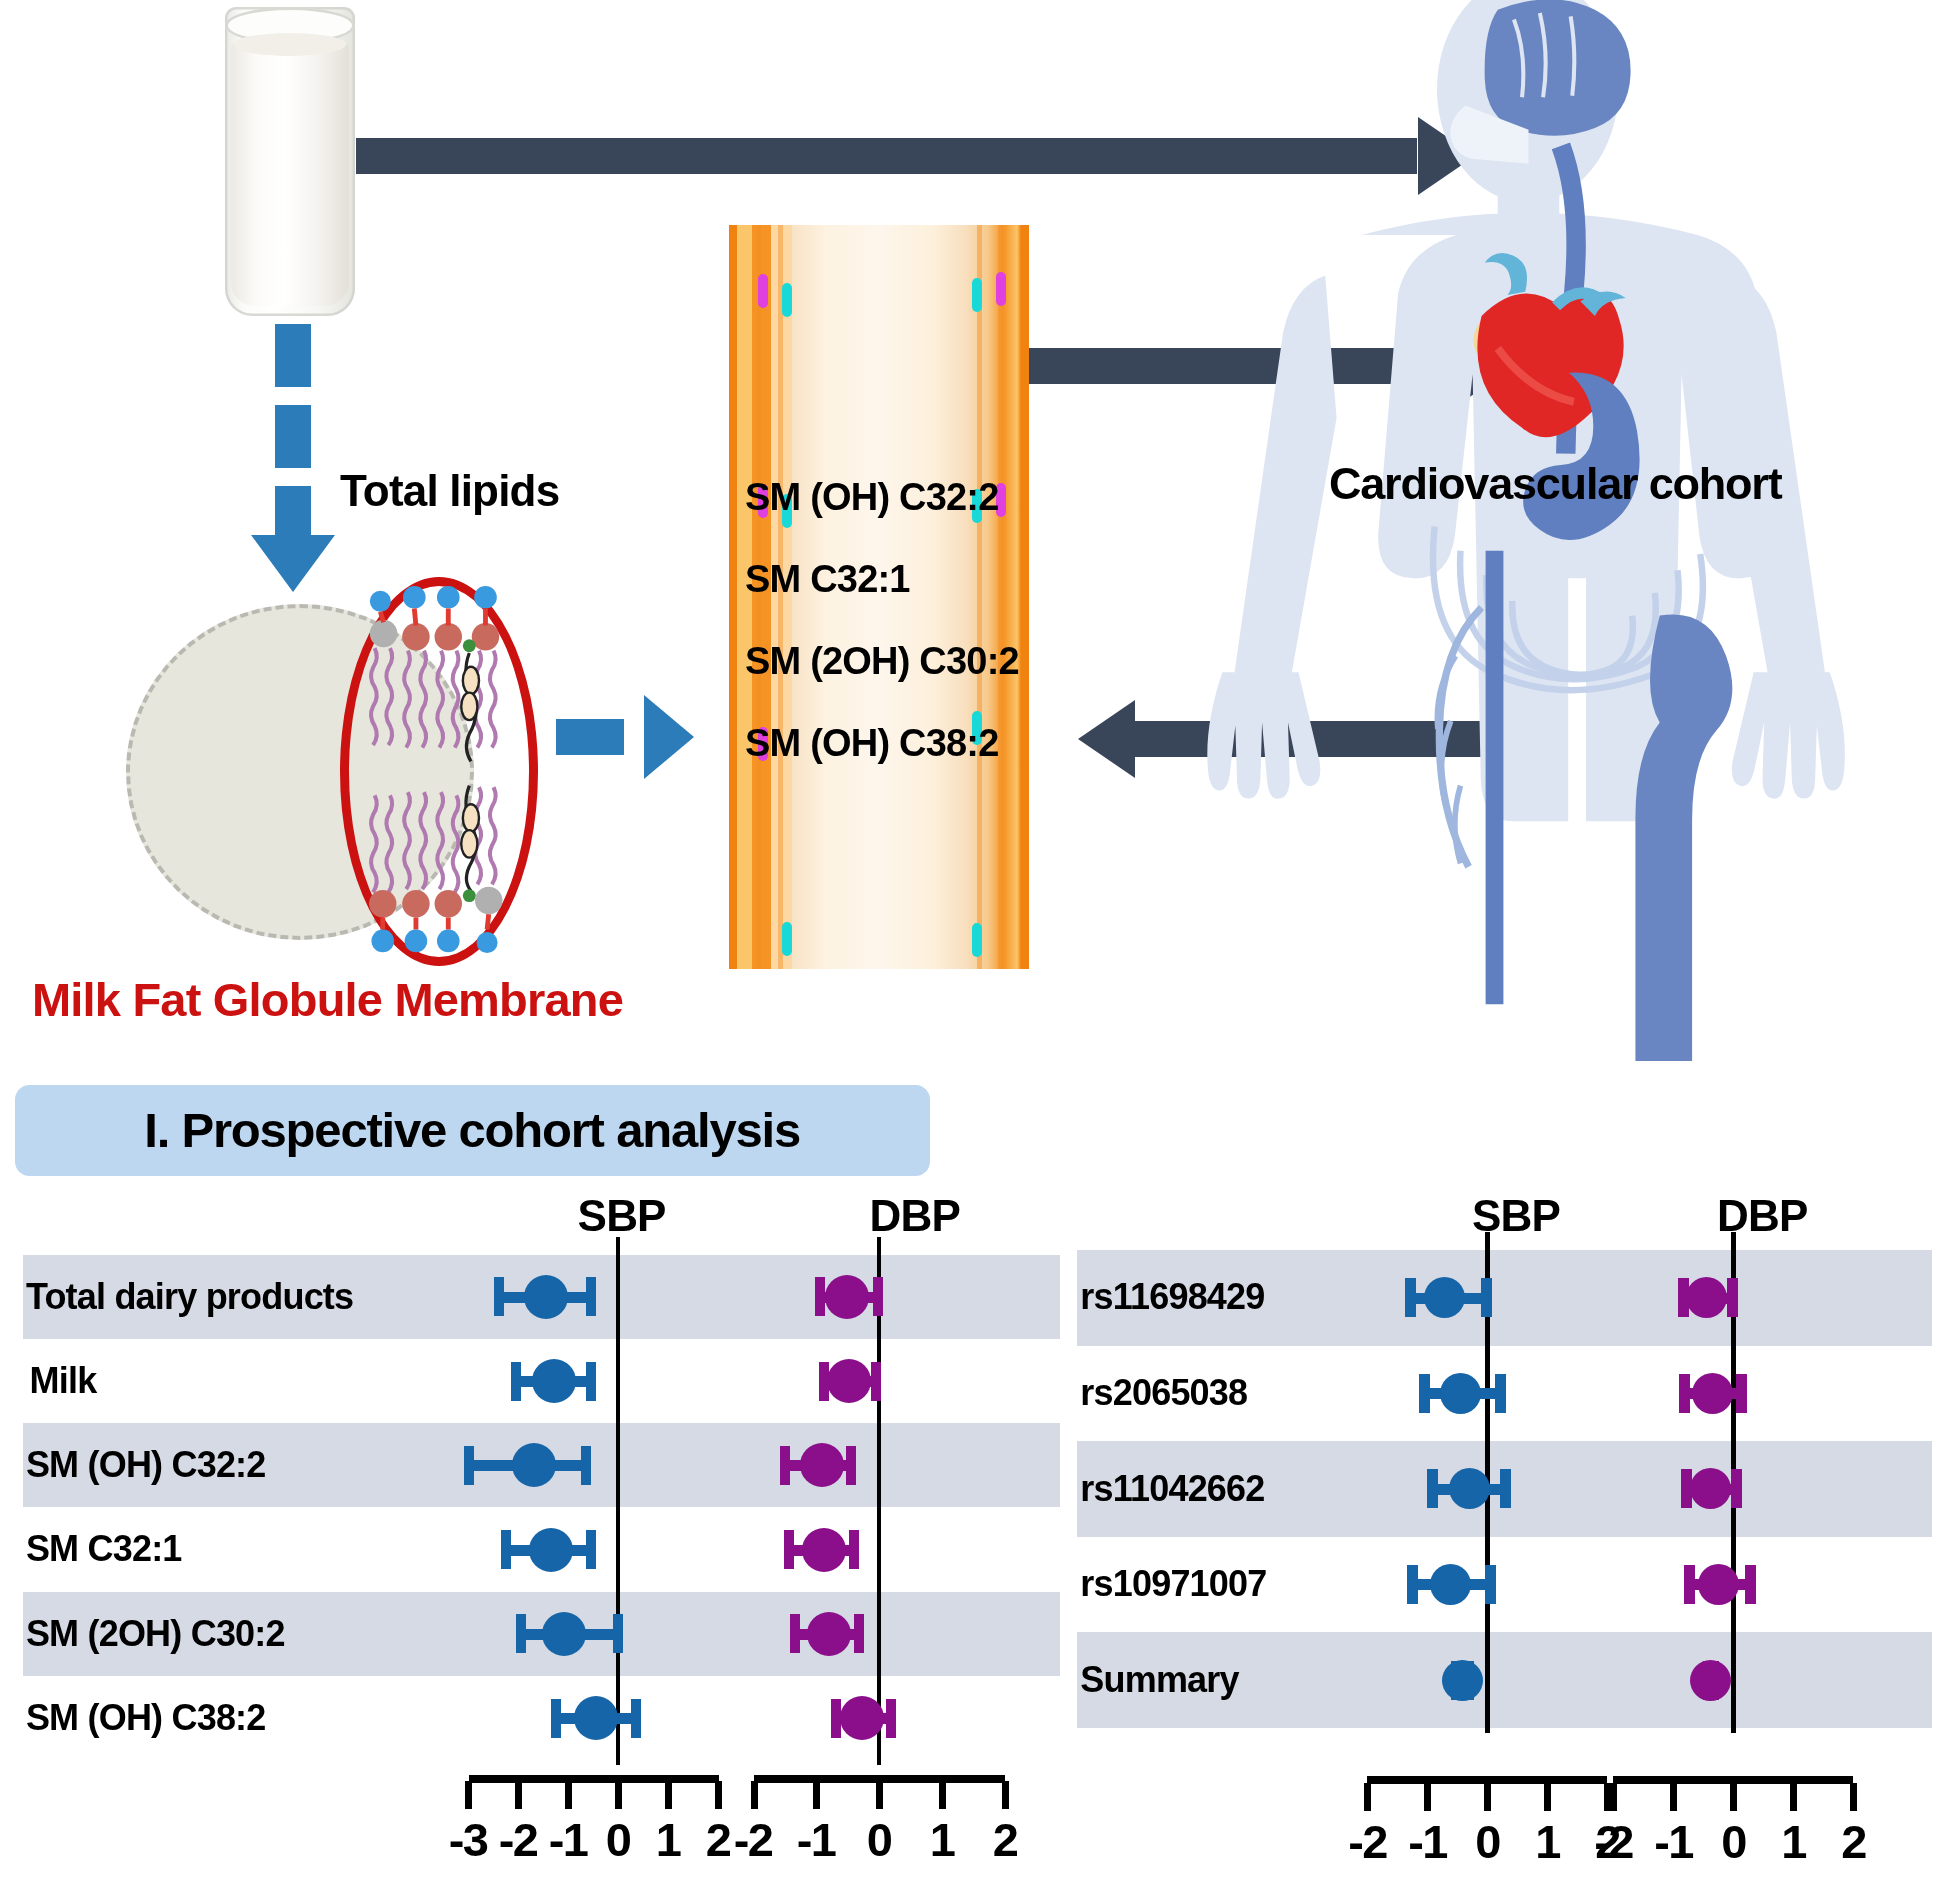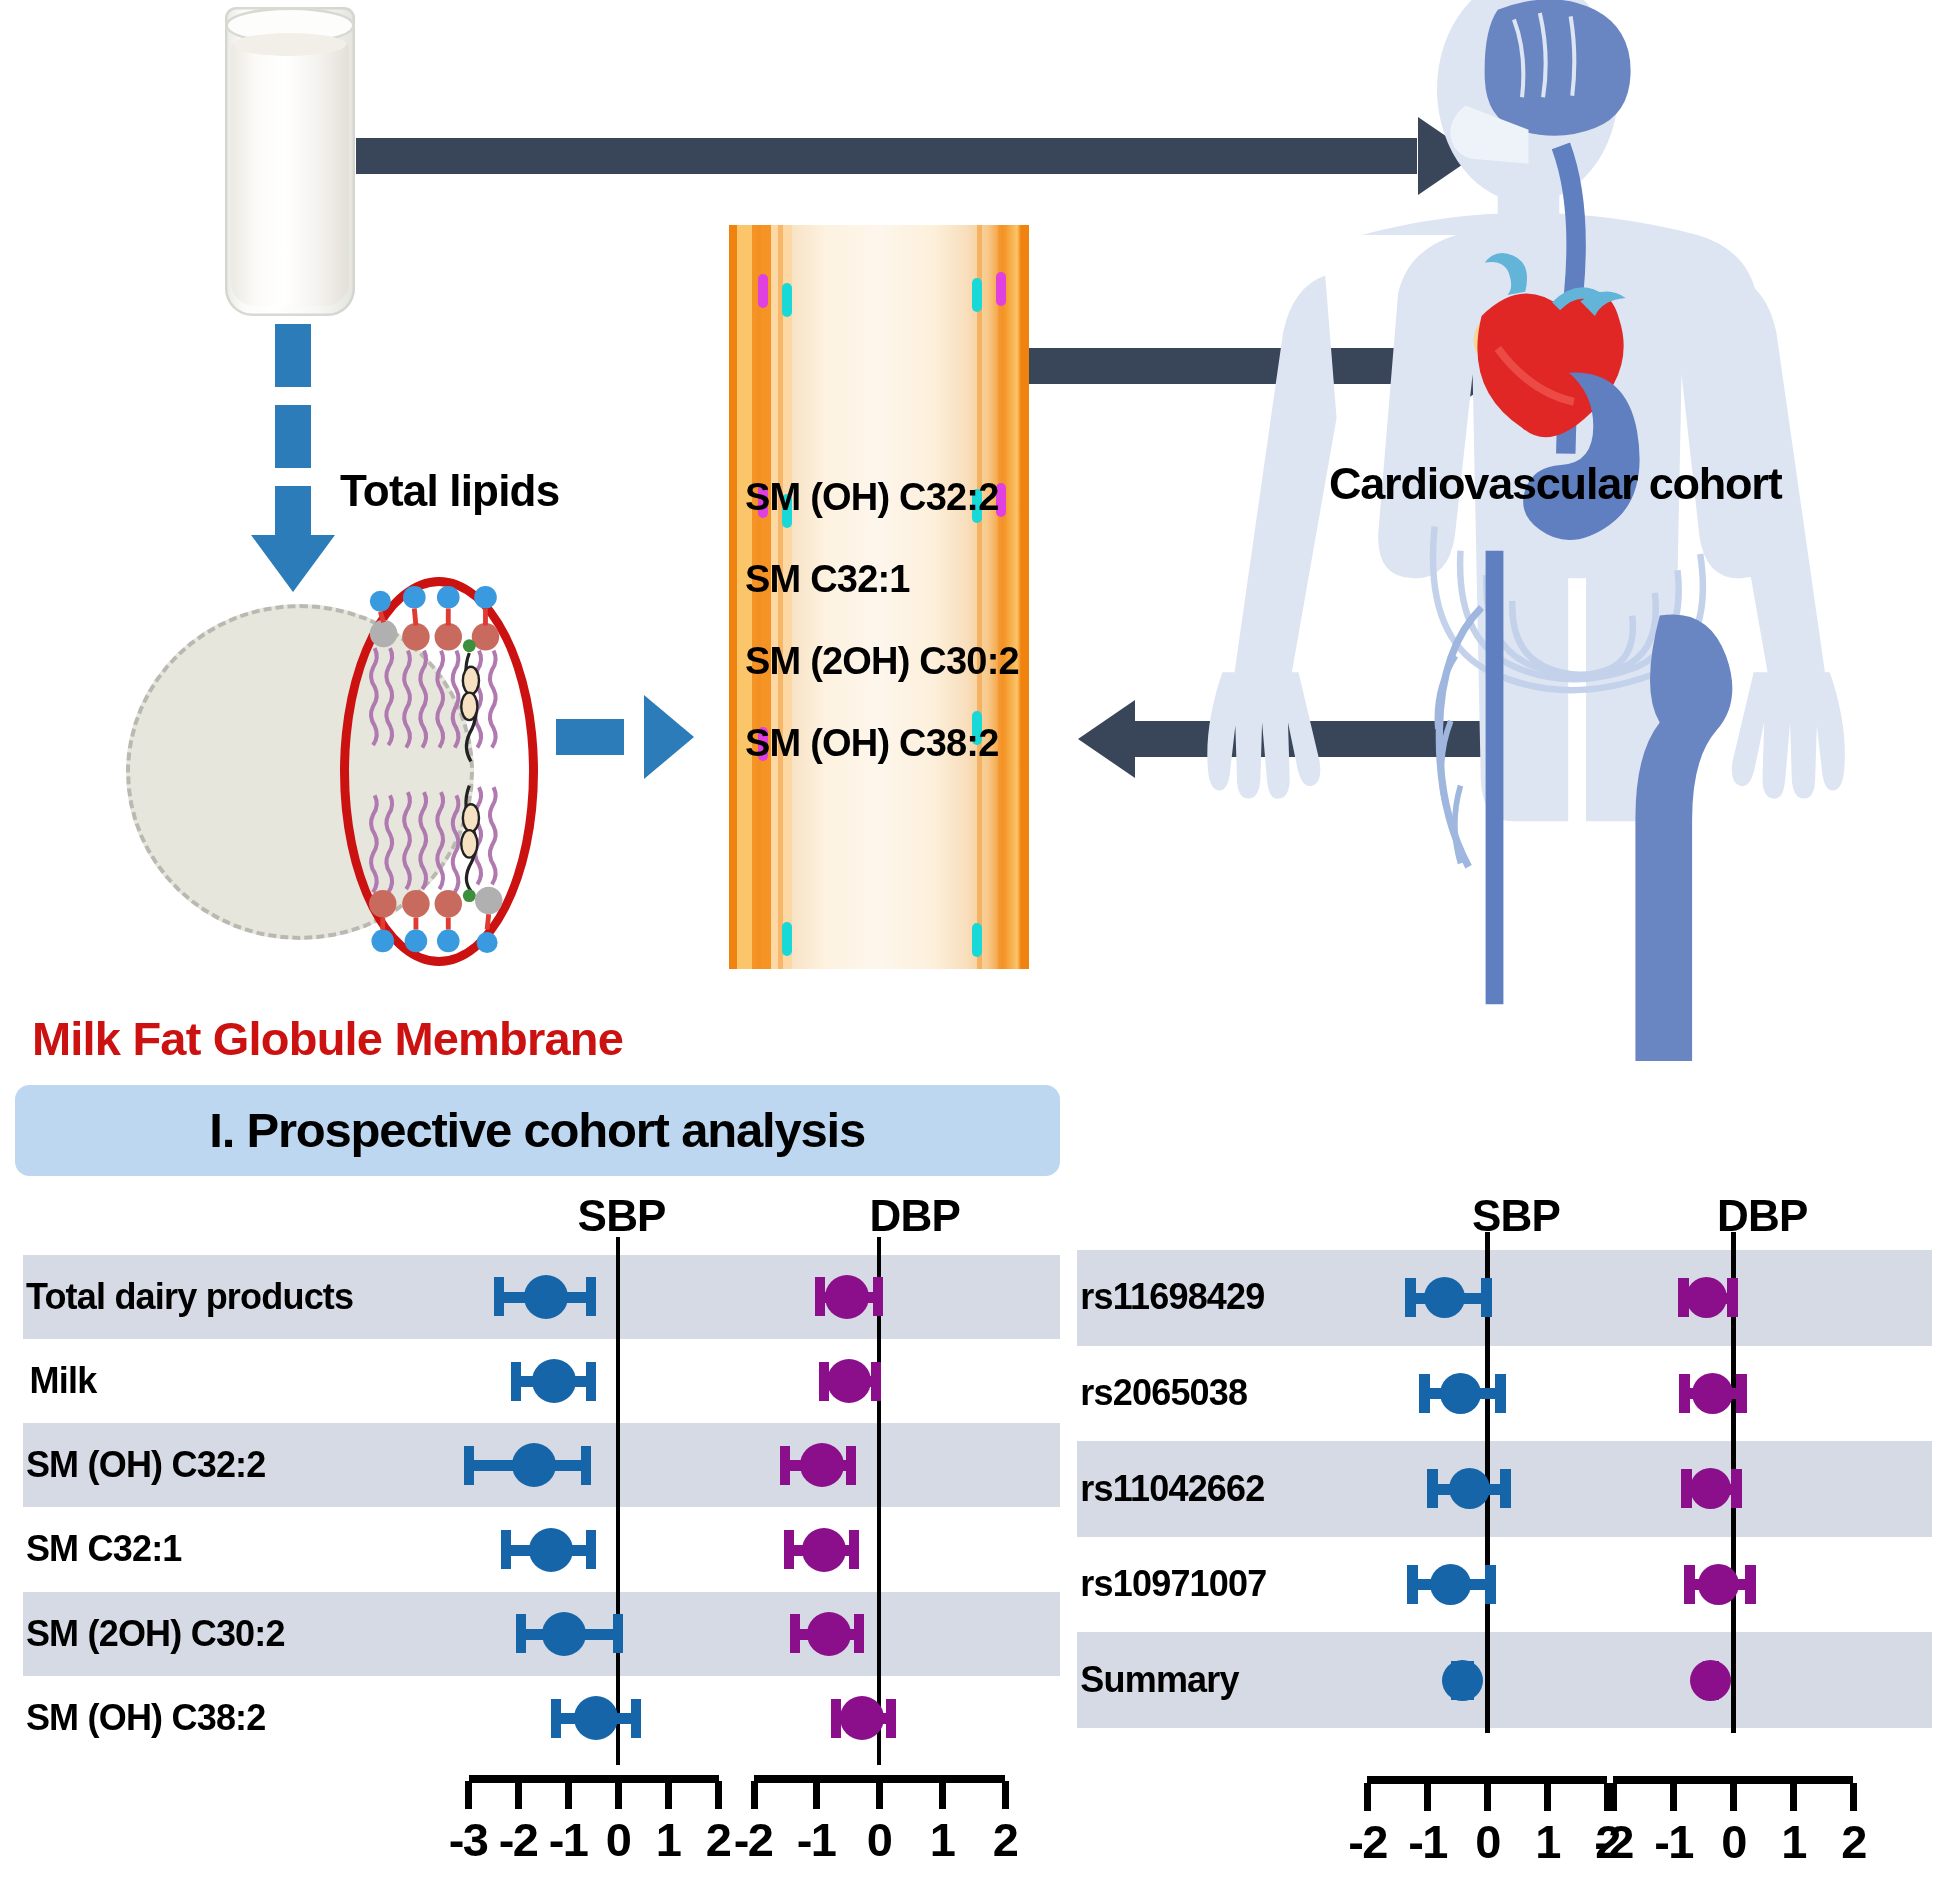--- a/index.html
+++ b/index.html
@@ -66,21 +66,21 @@
   
   .blue-arrow{position:absolute;background:#2b7cb8;}
   .blue-head-down{position:absolute;width:0;height:0;border-left:42px solid transparent;
      border-right:42px solid transparent;border-top:57px solid #2b7cb8;}
   .blue-head-right{position:absolute;width:0;height:0;border-top:42px solid transparent;
      border-bottom:42px solid transparent;border-left:50px solid #2b7cb8;}
 
   .lbl-polar{position:absolute;left:340px;top:466px;font-size:44px;font-weight:bold;color:#000;
      letter-spacing:-0.8px;}
   .lbl-mfgm{position:absolute;left:32px;top:972px;font-size:47px;font-weight:bold;color:#cc1111;
-     letter-spacing:-0.8px;margin-top:39px;}
+     letter-spacing:-0.8px;}
   .vessel-lipids{position:absolute;left:745px;top:476px;width:308px;}
   .vessel-lipids div{font-size:38px;font-weight:bold;color:#000;margin-bottom:39px;
      letter-spacing:-0.8px;white-space:nowrap;}
 
   .cvh-title{position:absolute;left:1329px;top:458px;font-size:45px;font-weight:bold;color:#000;
      letter-spacing:-1.2px;white-space:nowrap;}
   .cvh-line{position:absolute;font-size:42px;font-weight:bold;color:#d40000;
      letter-spacing:-0.8px;white-space:nowrap;}
   .cvh-arrow{font-size:37px;font-weight:normal;color:#d40000;margin-right:8px;}
 
@@ -290,21 +290,21 @@
     <path d="M366 820 q-26 40 -22 90 M360 900 q-18 46 -8 98 M372 980 q-14 48 0 96" stroke="#9fb7de" stroke-width="7" fill="none"></path>
   </svg>
 
   <div class="cvh-title">Cardiovascular cohort</div>
 
 </div>
 
 <div id="plots">
 
   <div class="panel" style="left:14.6px;width:1045px;">
-    <div class="panel-header" style="width:1045px;background:#bcd7ef;">
+    <div class="panel-header" style="width:915px;background:#bcd7ef;">
       <span>I. Prospective cohort analysis</span>
     </div>
     <div class="col-title" style="left:563px;top:113px;">SBP</div>
     <div class="col-title" style="left:855px;top:113px;">DBP</div>
     <div id="cohort-body">
         <div class="rowband" style="left: 8px; top: 177px; width: 1037px; height: 84px;"></div>
         <div class="rowlabel" style="left: 11.3px; top: 198px;">Total dairy products</div>
         <div class="rowlabel" style="left: 15px; top: 282px;">Milk</div>
         <div class="rowband" style="left: 8px; top: 345px; width: 1037px; height: 84px;"></div>
         <div class="rowlabel" style="left: 11.3px; top: 366px;">SM (OH) C32:2</div>

